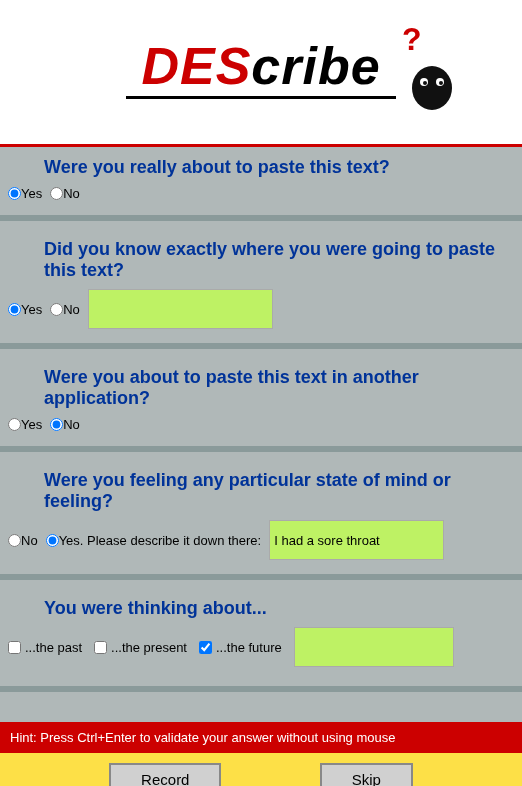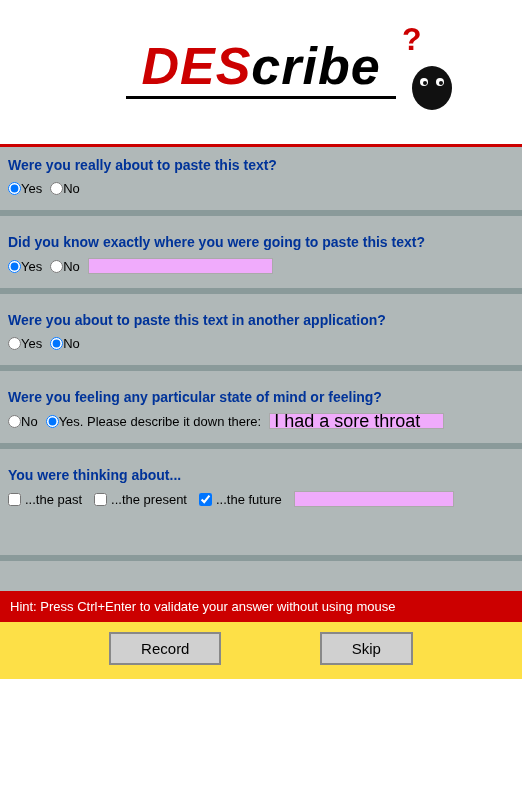--- a/index.html
+++ b/index.html
@@ -54,22 +54,23 @@
       border-top: 3px solid #cc0000;
     }
     .question-block {
       background: #b0b8b8;
       border-bottom: 2px solid #8a9a9a;
       padding: 10px 8px 14px 8px;
     }
     .question-label {
       color: #003399;
       font-weight: bold;
-      font-size: 14px;
+      font-size: 18px;
       margin-bottom: 8px;
+      margin-left: 36px;
     }
     .answer-row {
       display: flex;
       align-items: center;
       gap: 8px;
       flex-wrap: wrap;
     }
     .radio-label {
       display: flex;
       align-items: center;
@@ -77,24 +78,24 @@
       color: #000;
     }
     input[type="radio"] {
       margin: 0;
     }
     input[type="checkbox"] {
       margin: 0;
     }
     input[type="text"] {
       border: 1px solid #aaa;
-      background: #f0abfc;
-      font-size: 18px;
+      background: #bef264;
+      font-size: 13px;
       padding: 2px 4px;
-      height: 16px;
+      height: 40px;
     }
     .text-field-wide {
       width: 185px;
     }
     .text-field-medium {
       width: 175px;
     }
     .text-field-large {
       width: 370px;
     }

